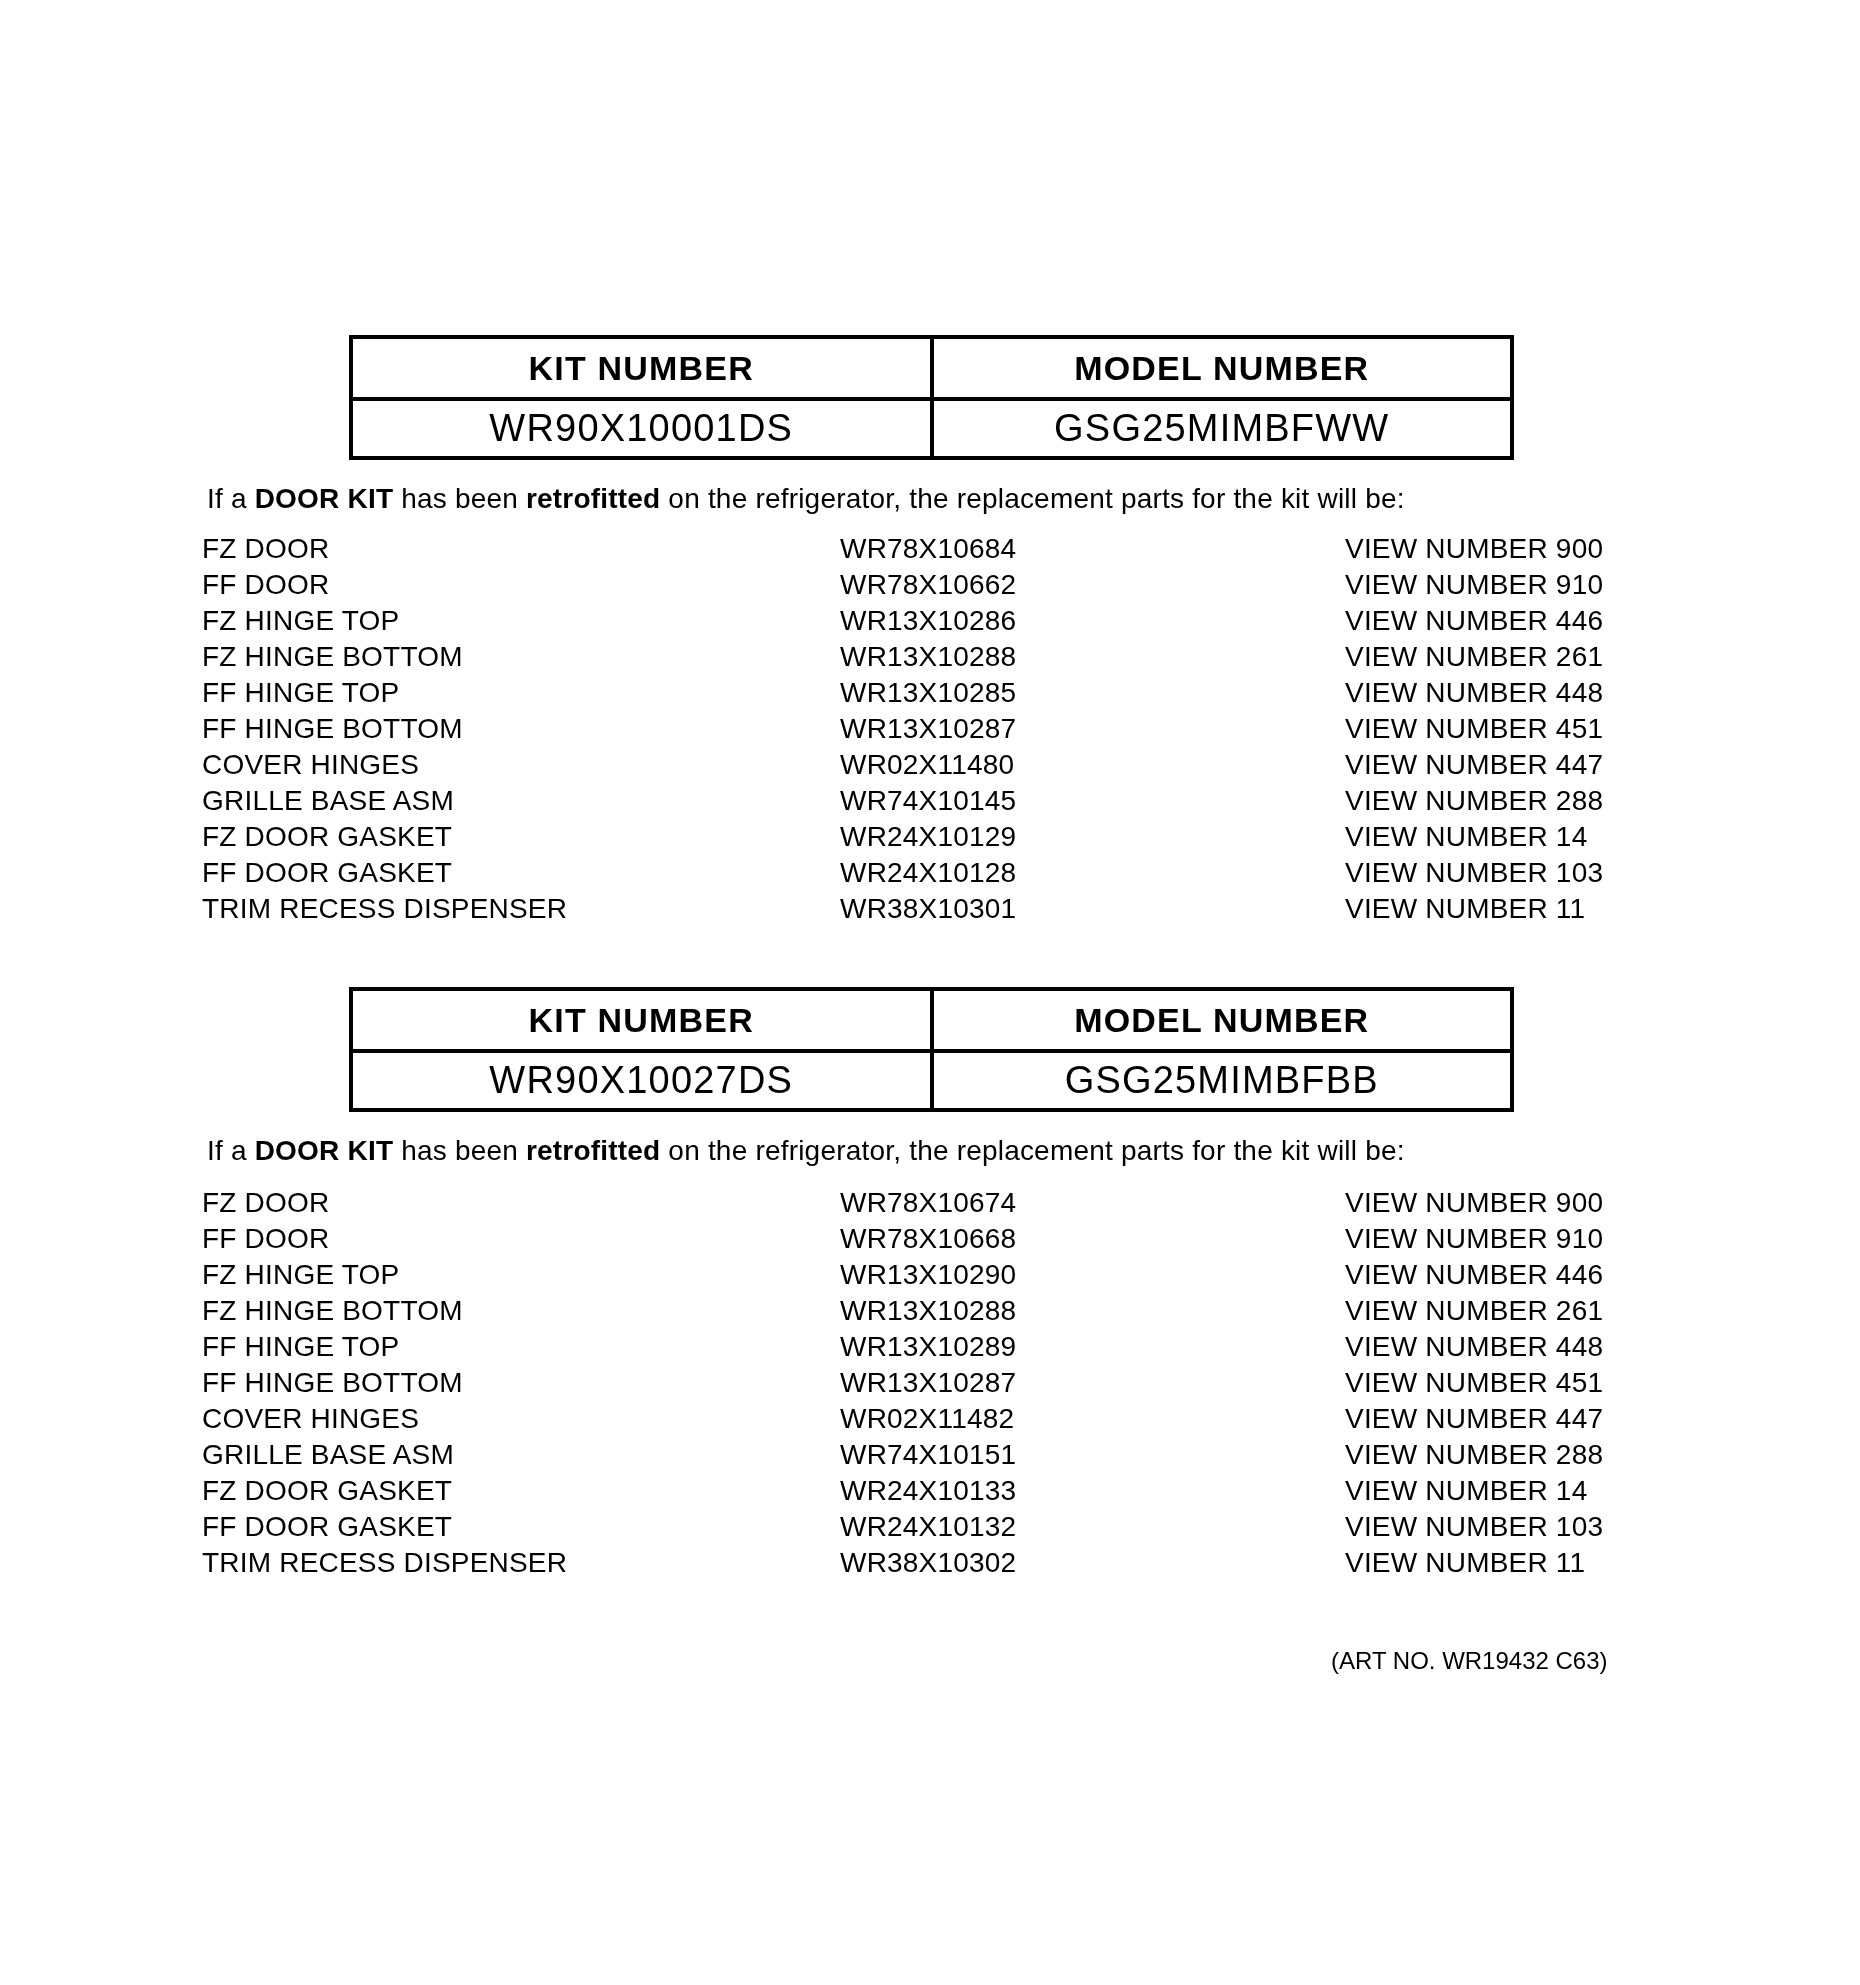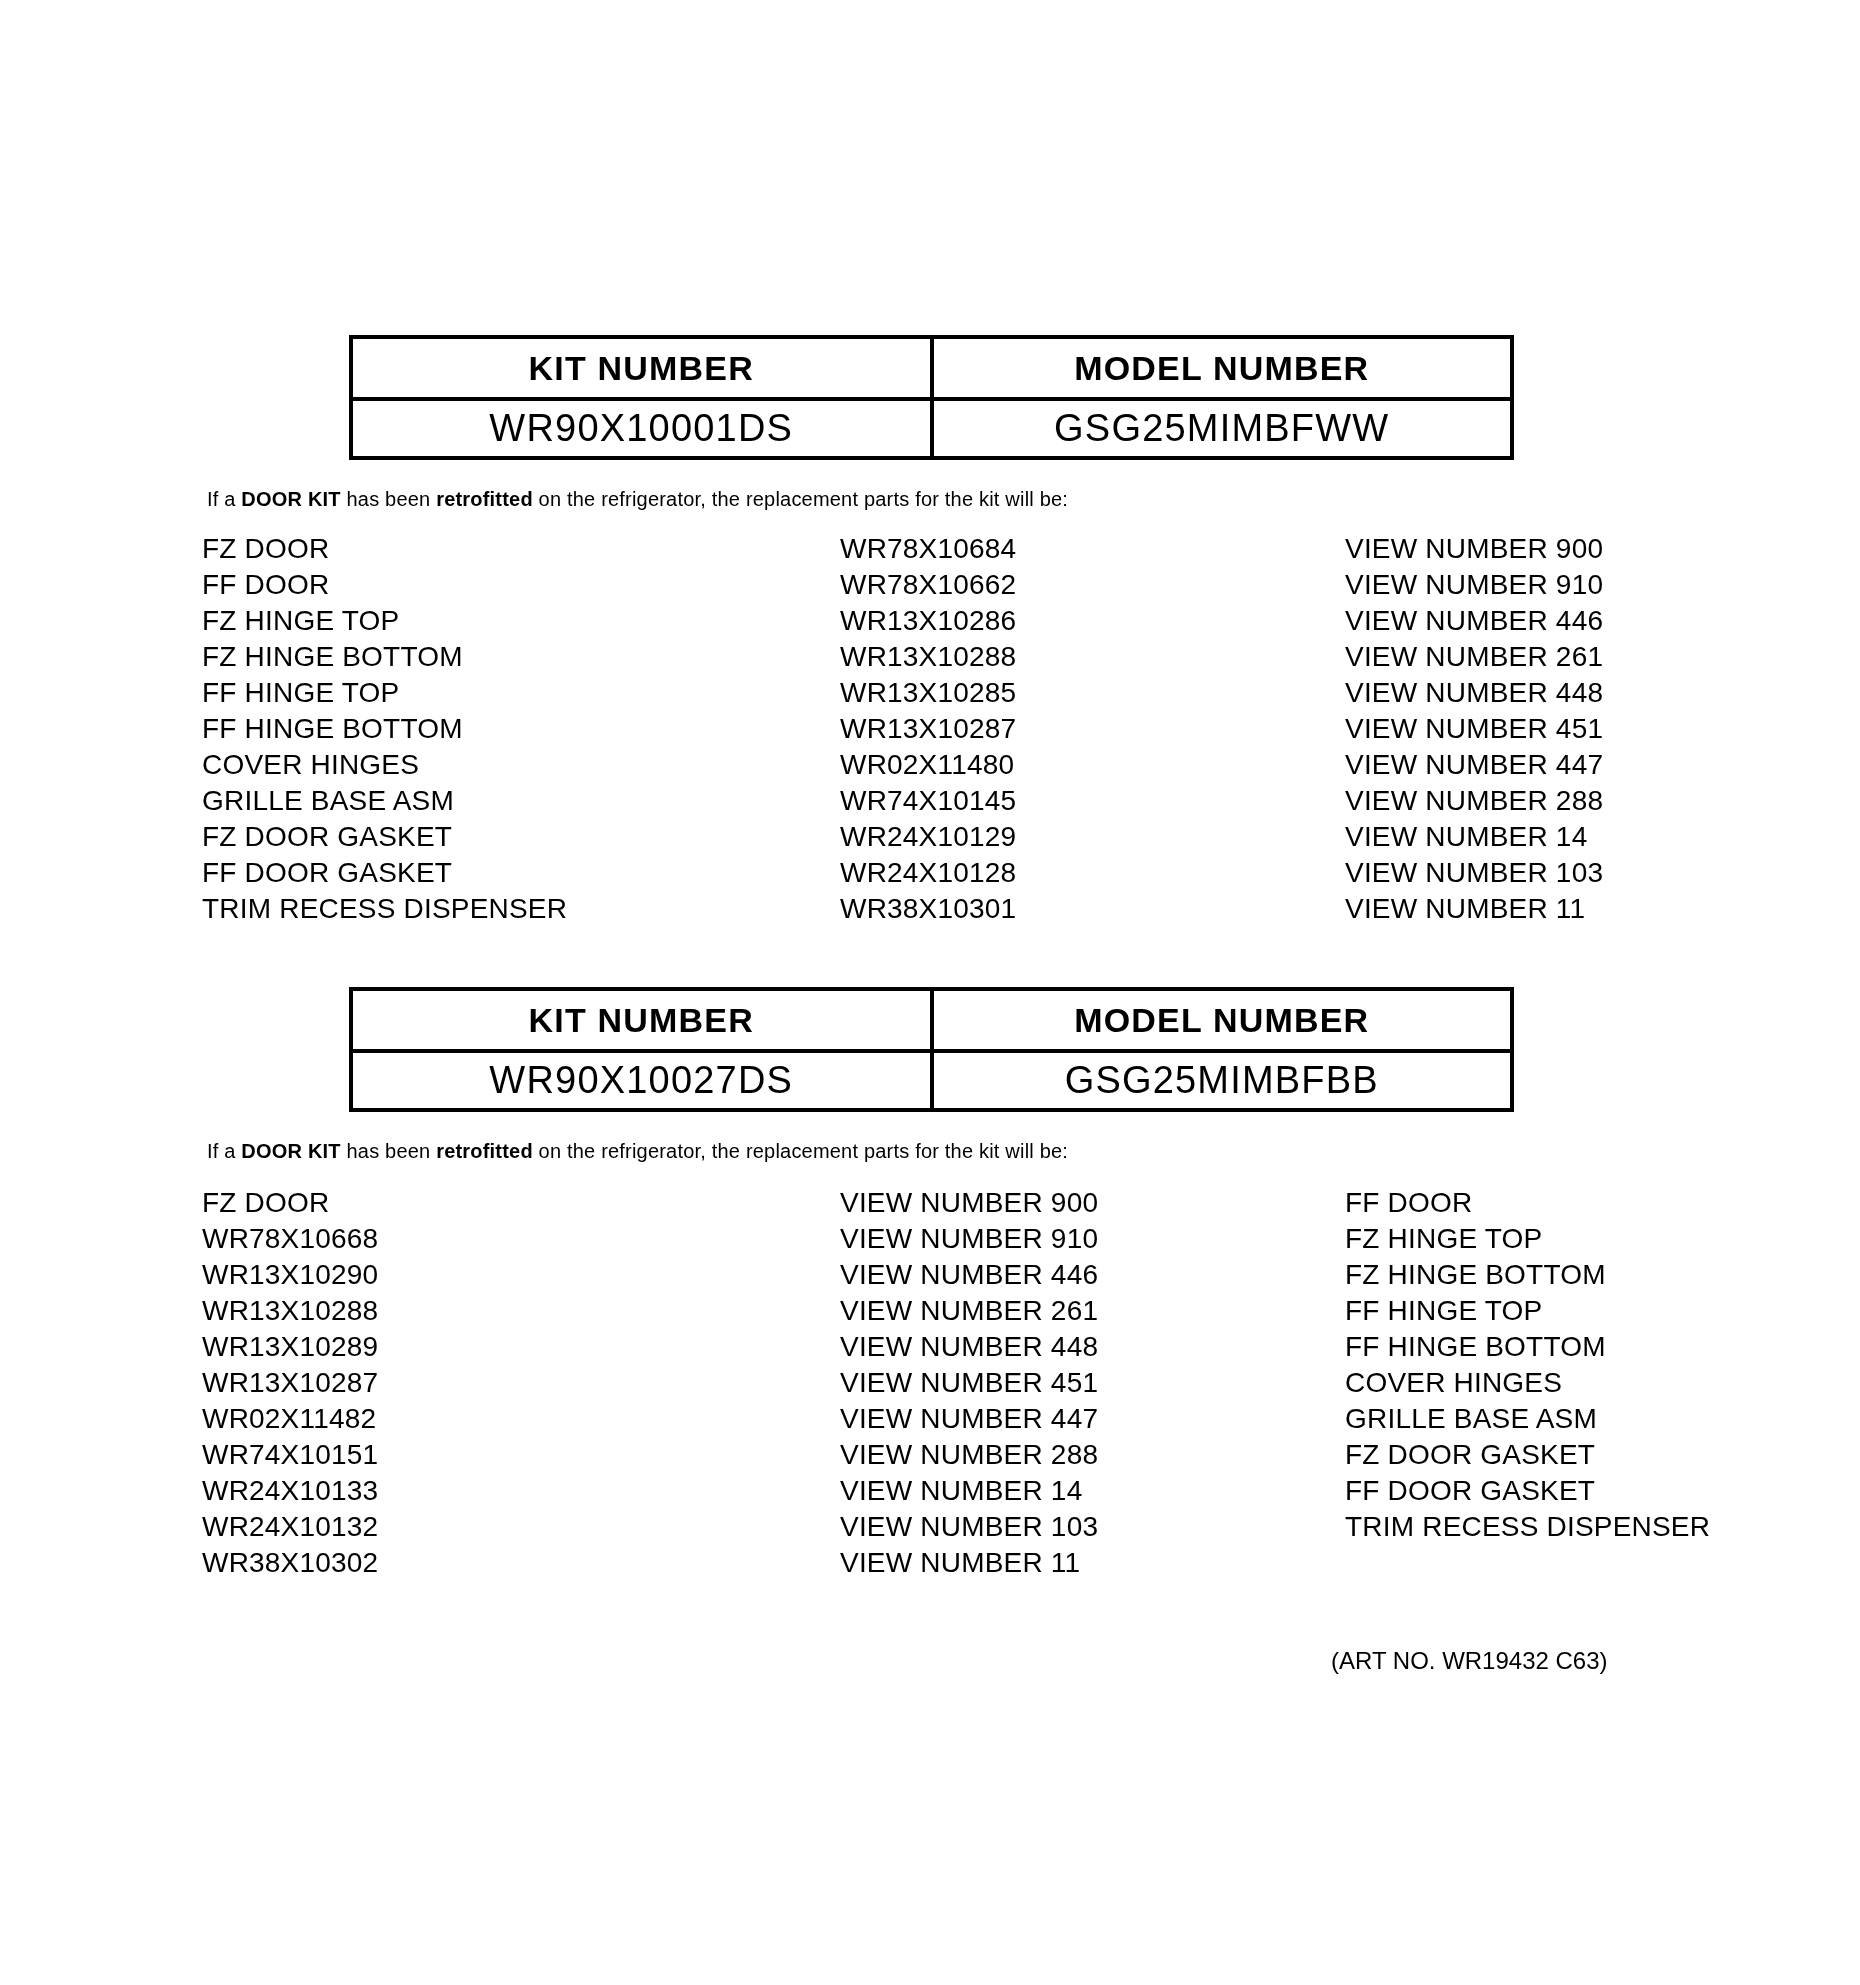--- a/index.html
+++ b/index.html
@@ -45,21 +45,21 @@
   table.kit-table td {
     height: 55px;
     font-size: 38px;
     font-weight: normal;
   }
 
   
   .intro-line {
     position: absolute;
     left: 207px;
-    font-size: 20px;
+    font-size: 28px;
     line-height: 36px;
     white-space: nowrap;
     letter-spacing: 0.2px;
   }
   #intro-1 { top: 481px; }
   #intro-2 { top: 1133px; }
 
   
   .parts-list {
     position: absolute;
@@ -151,20 +151,21 @@
       <td>WR90X10027DS</td>
       <td>GSG25MIMBFBB</td>
     </tr>
   </tbody>
     </table>
 
   <div class="intro-line" id="intro-2"><span>If a </span><b>DOOR KIT</b><span> has been </span><b>retrofitted</b><span> on the refrigerator, the replacement parts for the kit will be:</span></div>
 
   <div class="parts-list" id="parts-list-2">
     <span>FZ DOOR</span>
+      <span>WR78X10674</span>
       <span>VIEW NUMBER 900</span>
     <span>FF DOOR</span>
       <span>WR78X10668</span>
       <span>VIEW NUMBER 910</span>
     <span>FZ HINGE TOP</span>
       <span>WR13X10290</span>
       <span>VIEW NUMBER 446</span>
     <span>FZ HINGE BOTTOM</span>
       <span>WR13X10288</span>
       <span>VIEW NUMBER 261</span>

